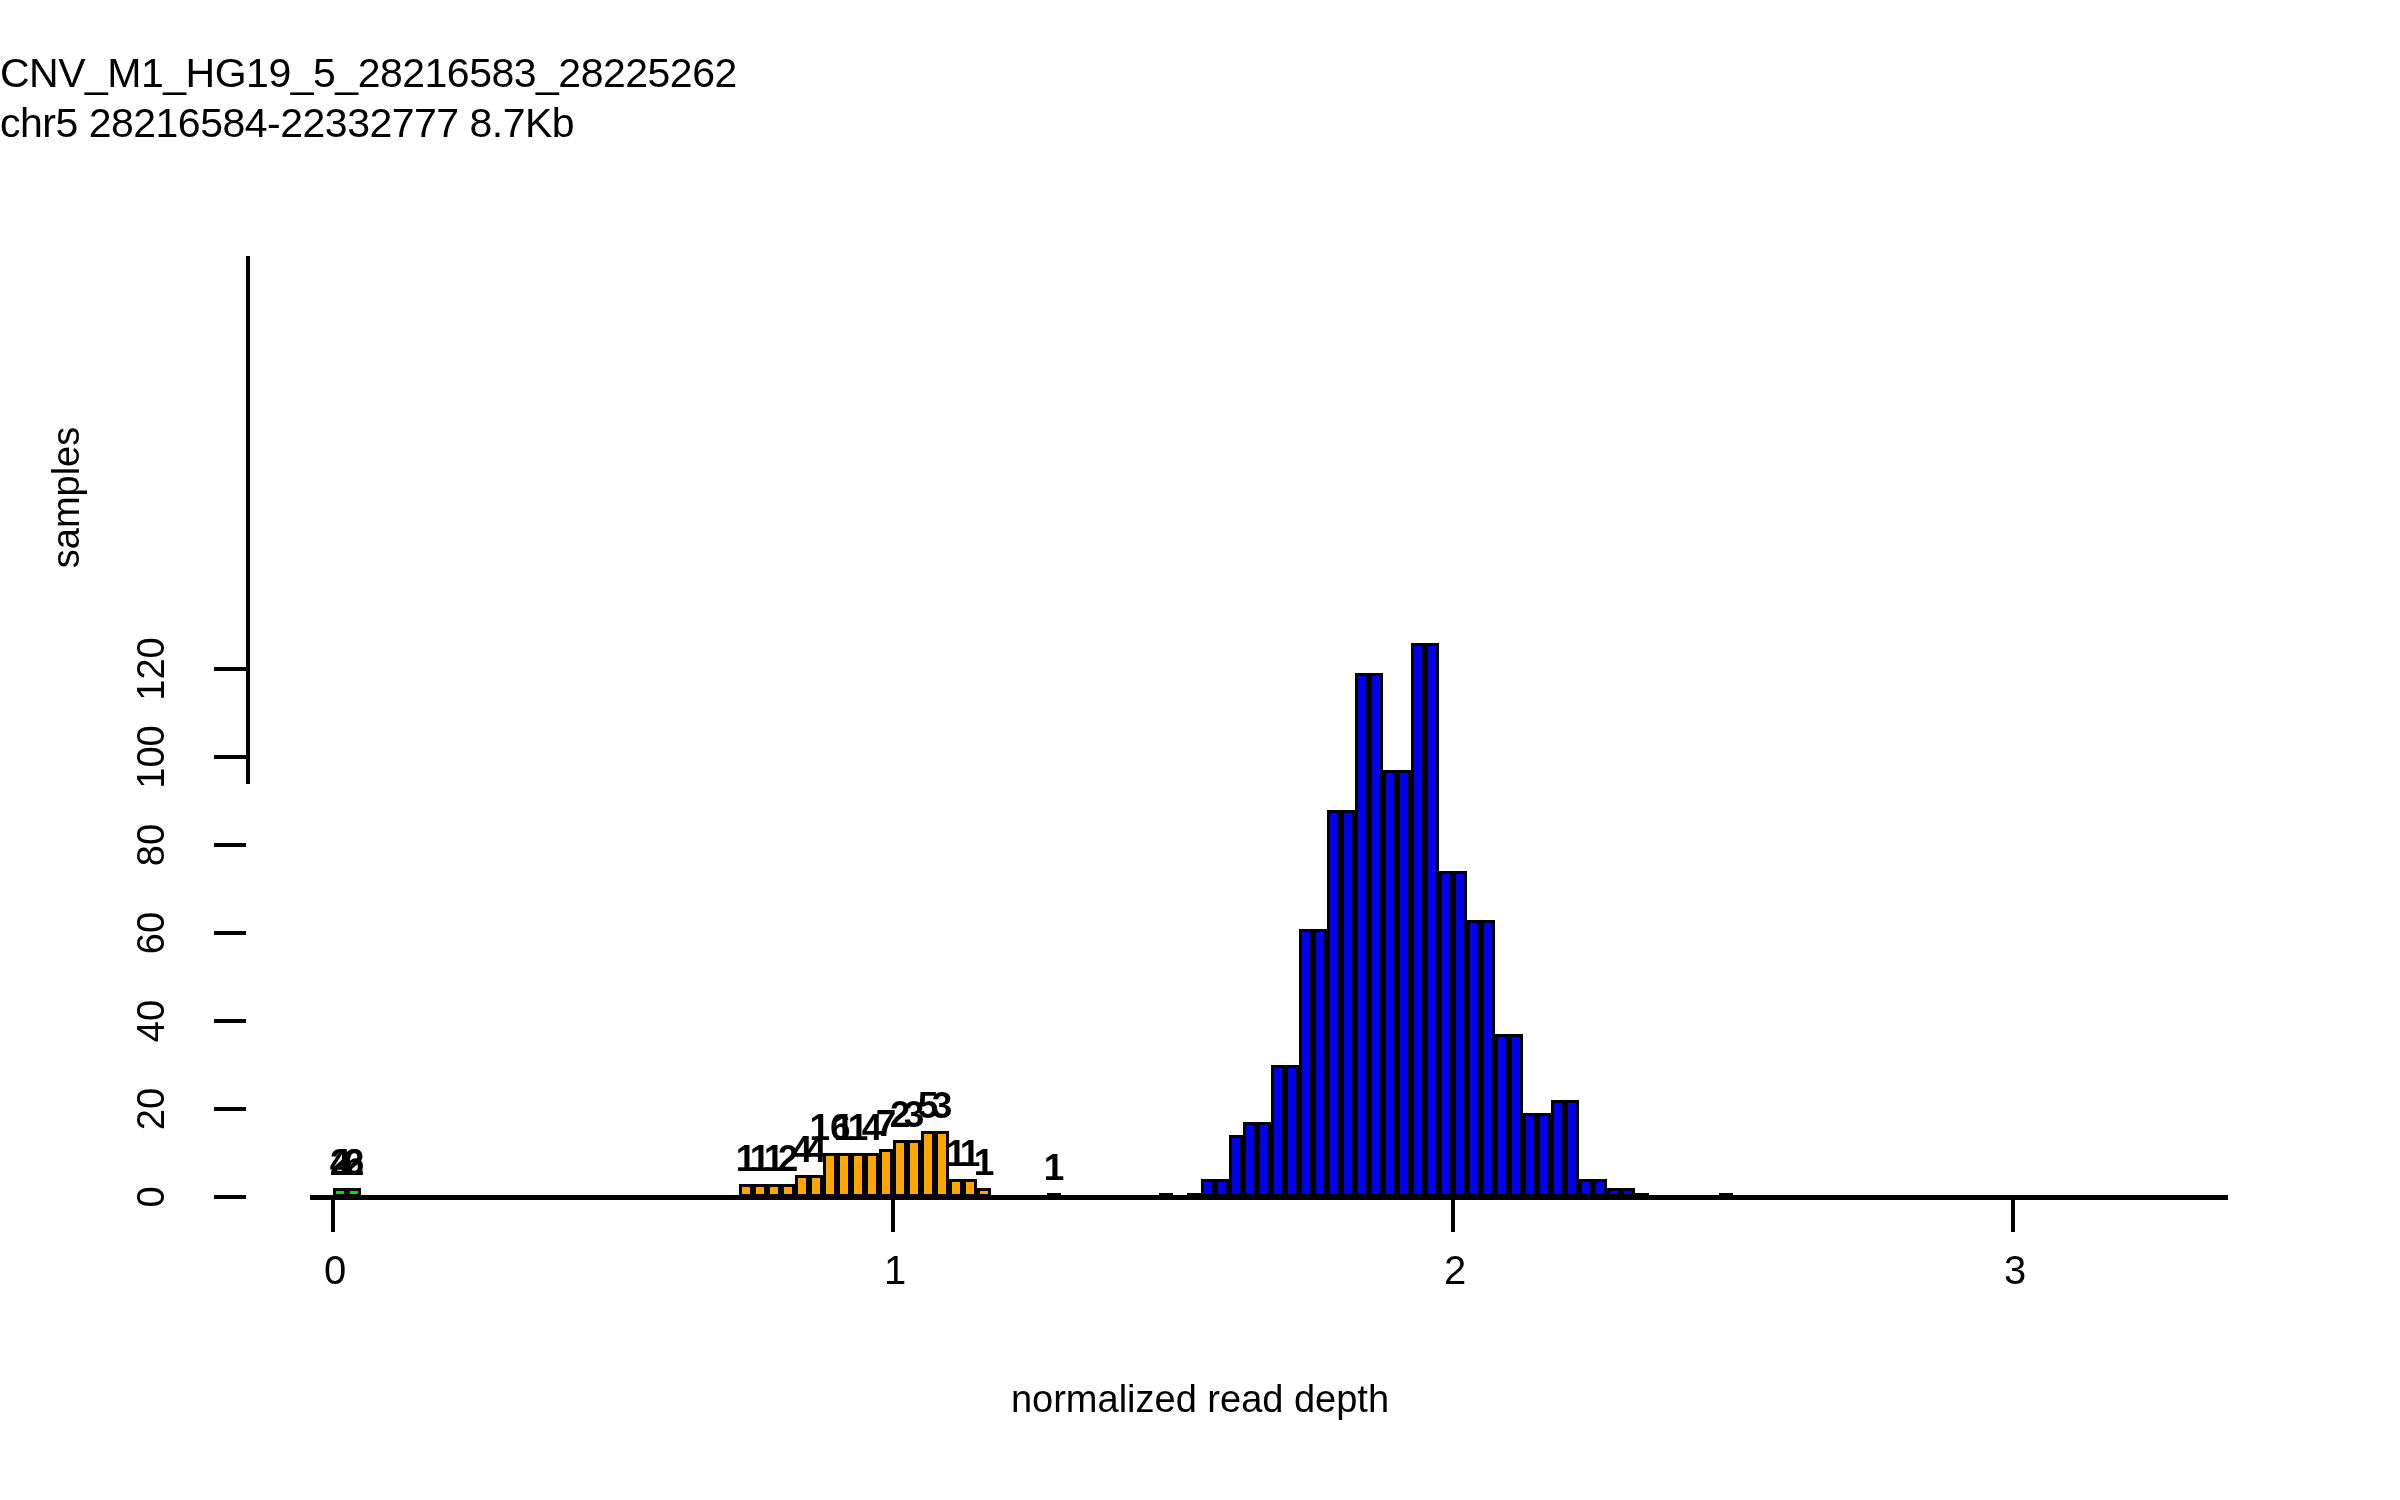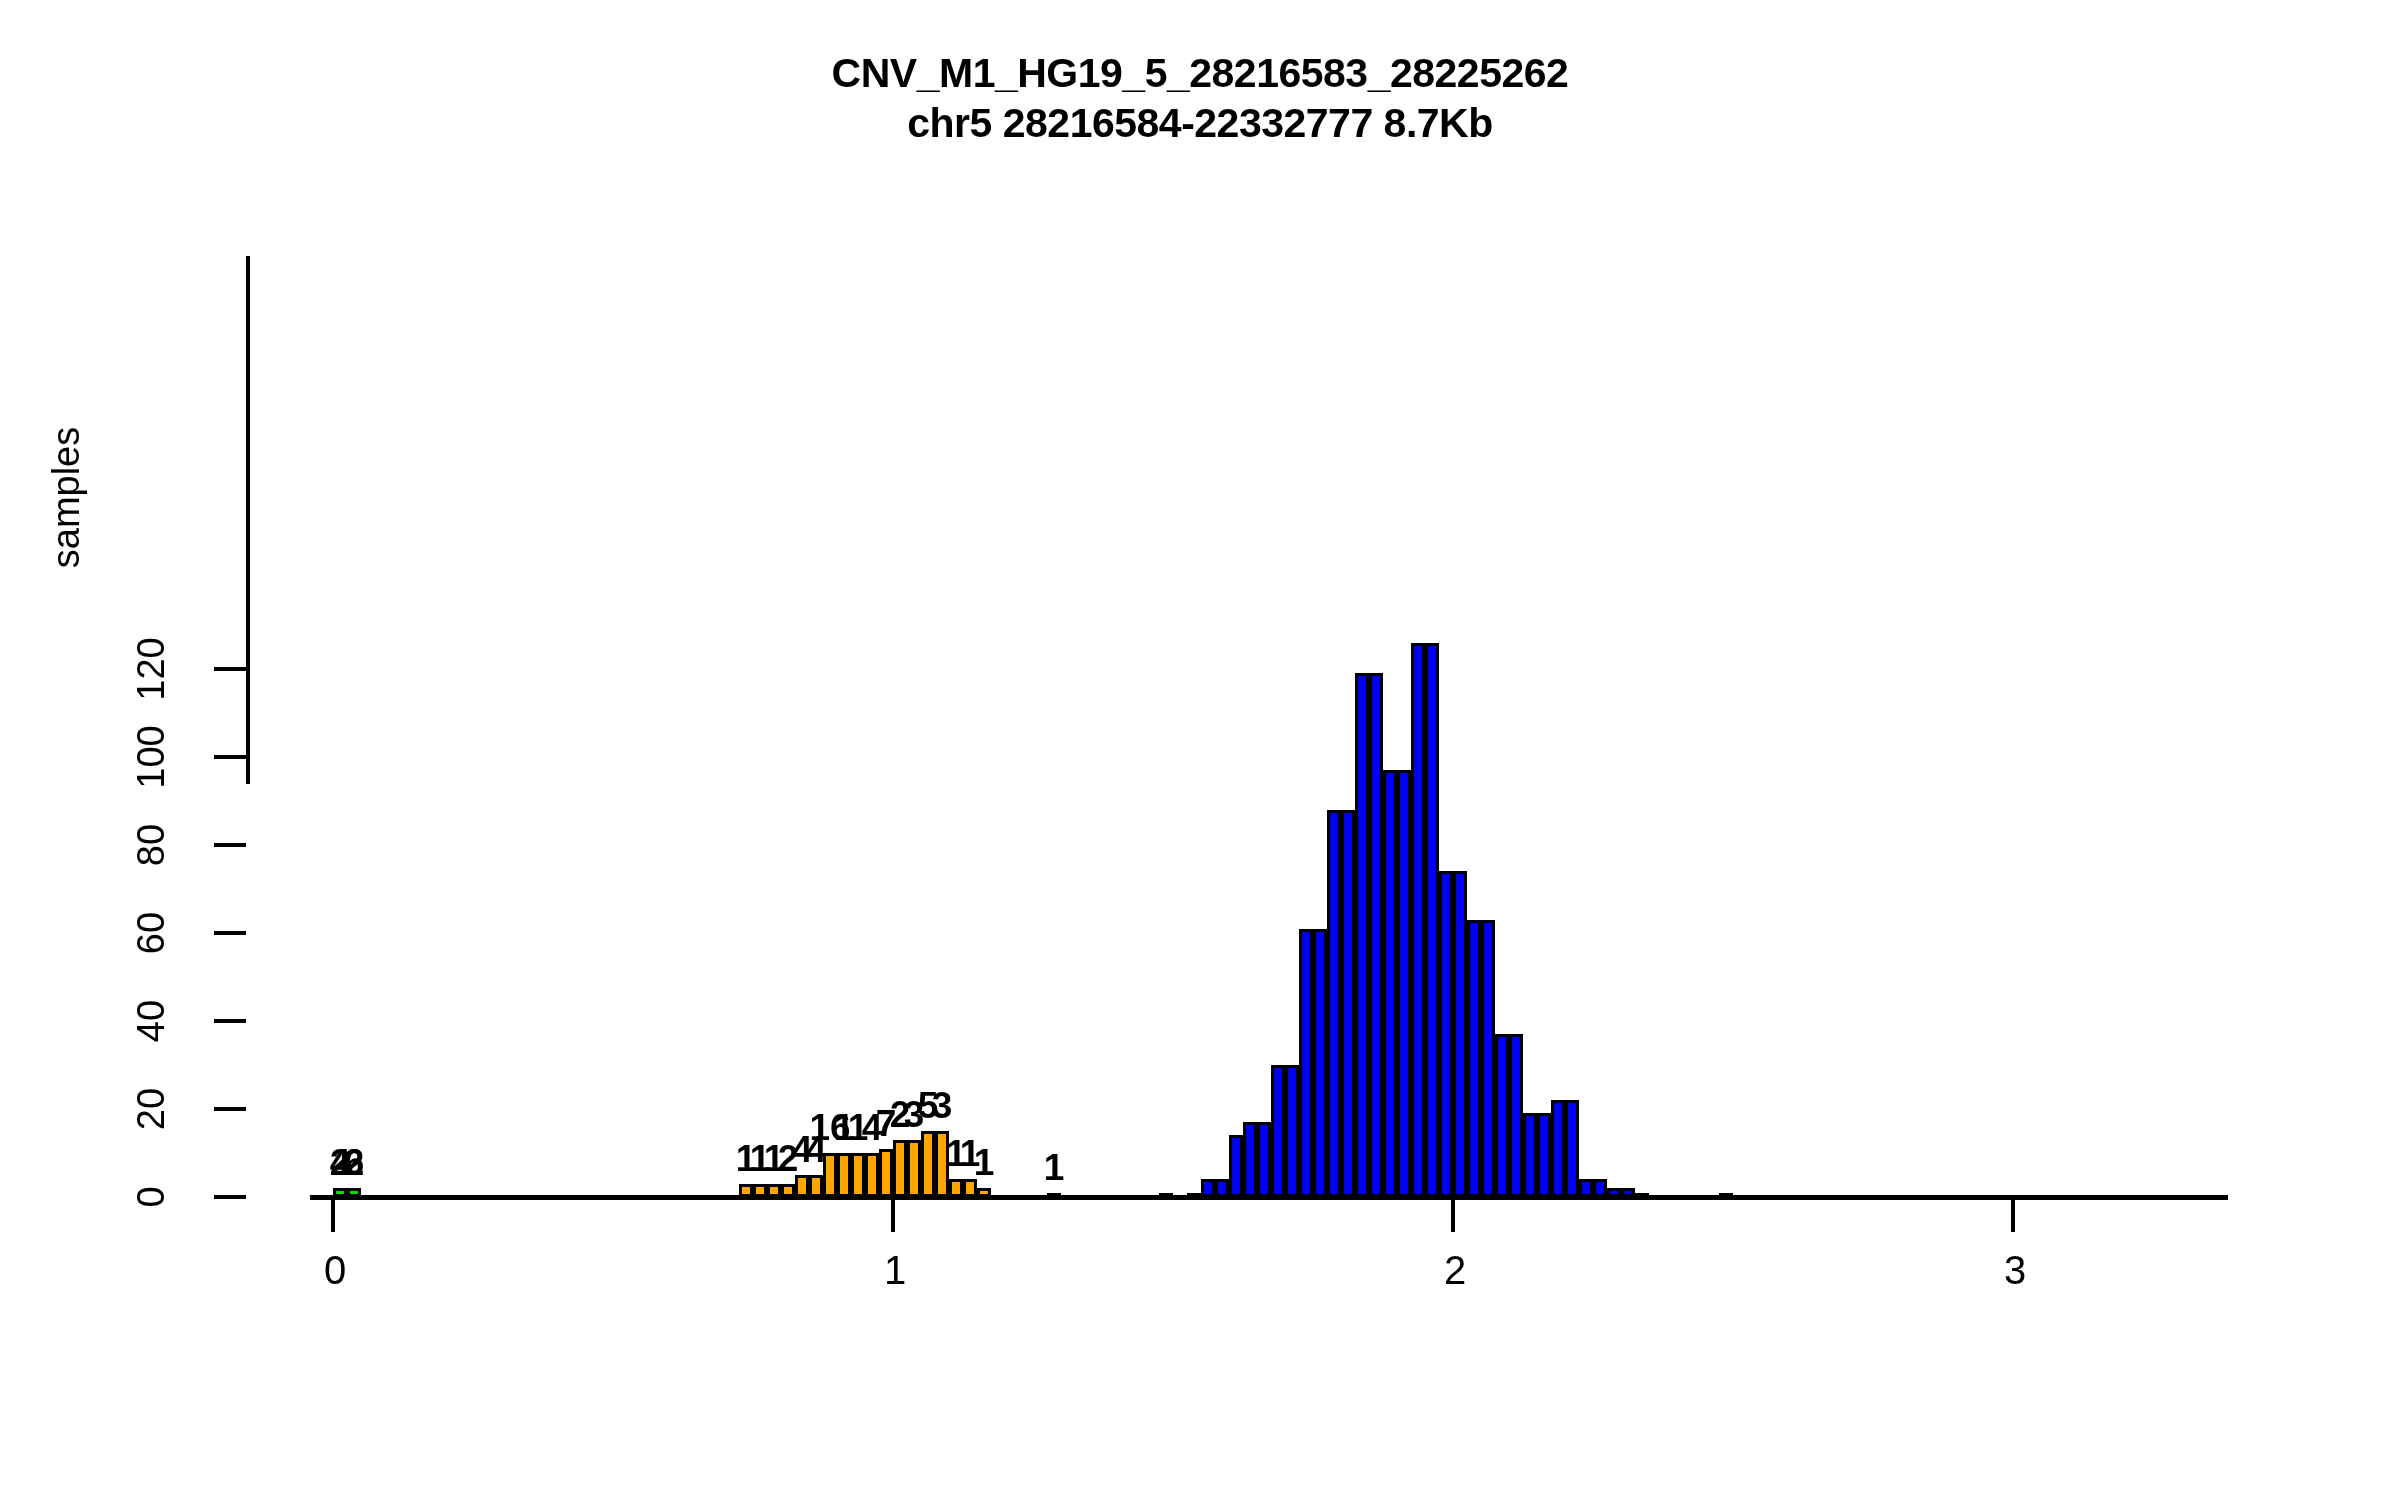--- a/index.html
+++ b/index.html
@@ -19,22 +19,21 @@
     position: absolute;
     left: 0; top: 0;
     width: 2400px;
     height: 1500px;
   }
   .title-block {
     position: absolute;
     left: 0;
     top: 48px;
     width: 2400px;
-    text-align: center;
-    font-weight: bold;
+    font-weight: normal;
     font-size: 41px;
     line-height: 50px;
     letter-spacing: -0.5px;
   }
   .title-line { display: block; white-space: nowrap; }
 
   .ylabel {
     position: absolute;
     left: -214px;
     top: 476px;
@@ -136,20 +135,21 @@
 <body>
 
 <div id="stage">
 
   <div class="title-block">
     <span class="title-line">CNV_M1_HG19_5_28216583_28225262</span>
     <span class="title-line">chr5 28216584-22332777 8.7Kb</span>
   </div>
 
   <div class="ylabel">samples</div>
+  <div class="xlabel">normalized read depth</div>
 
   <div class="yaxis-line"></div>
   <div class="xaxis-line"></div>
 
   <div id="yticks">
       <div class="ytick" style="top: 1195px;"></div>
       <div class="ytick-label-wrap" style="top: 1177px;">
         <div class="ytick-label-rot">0</div>
       </div>
       <div class="ytick" style="top: 1107px;"></div>

